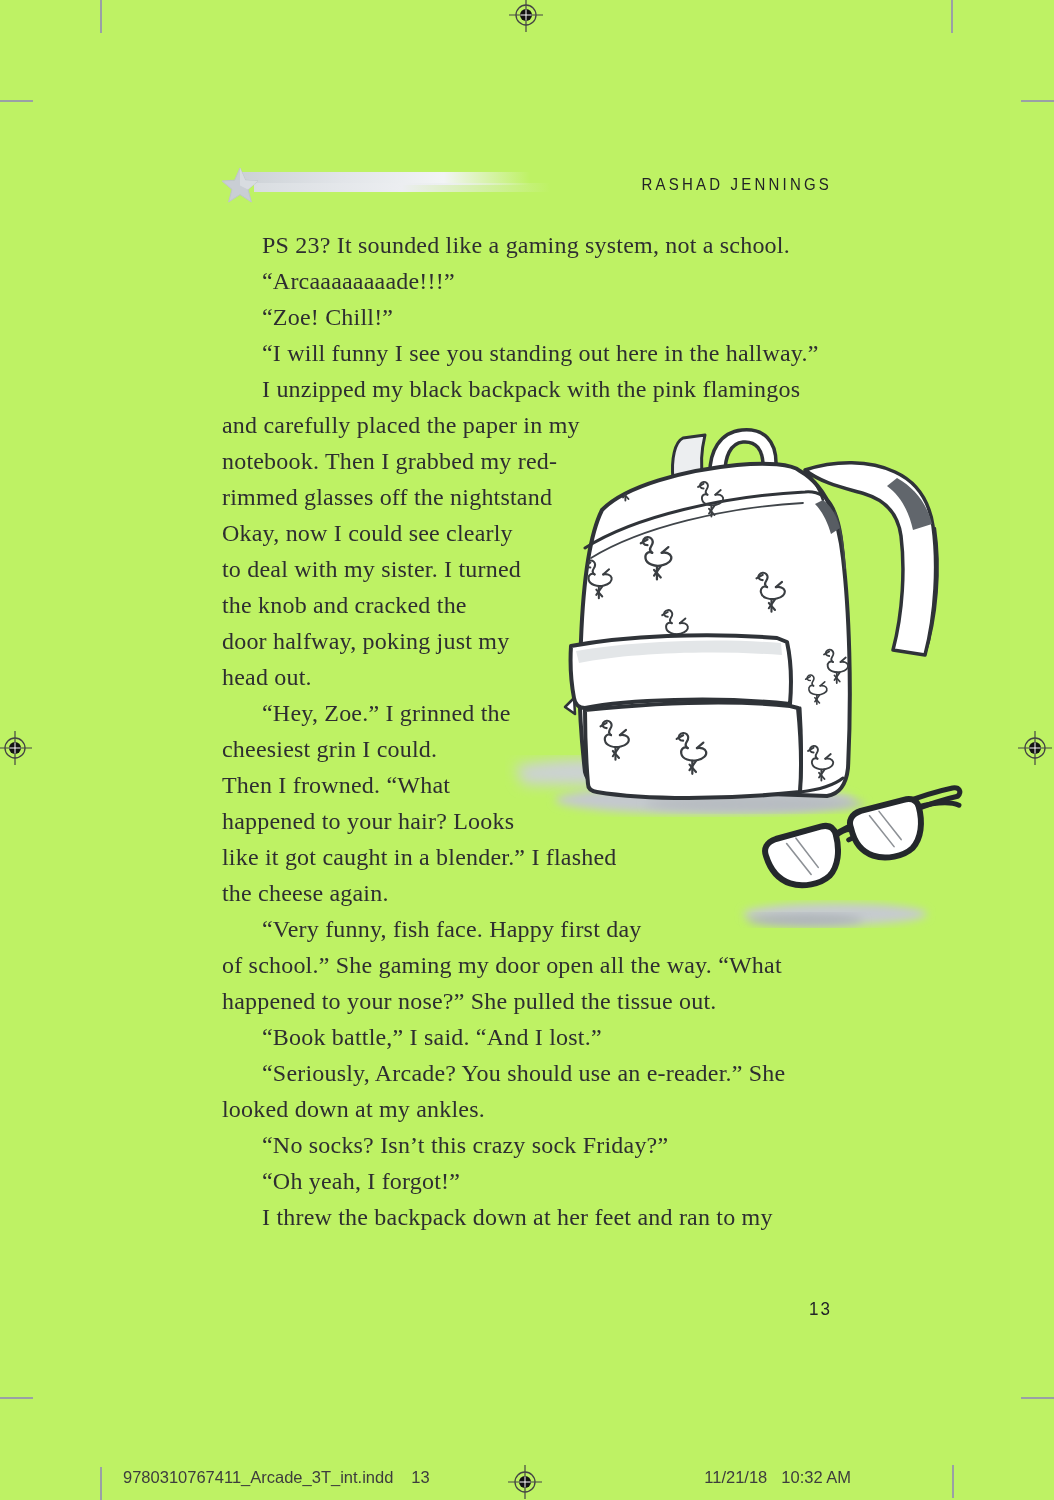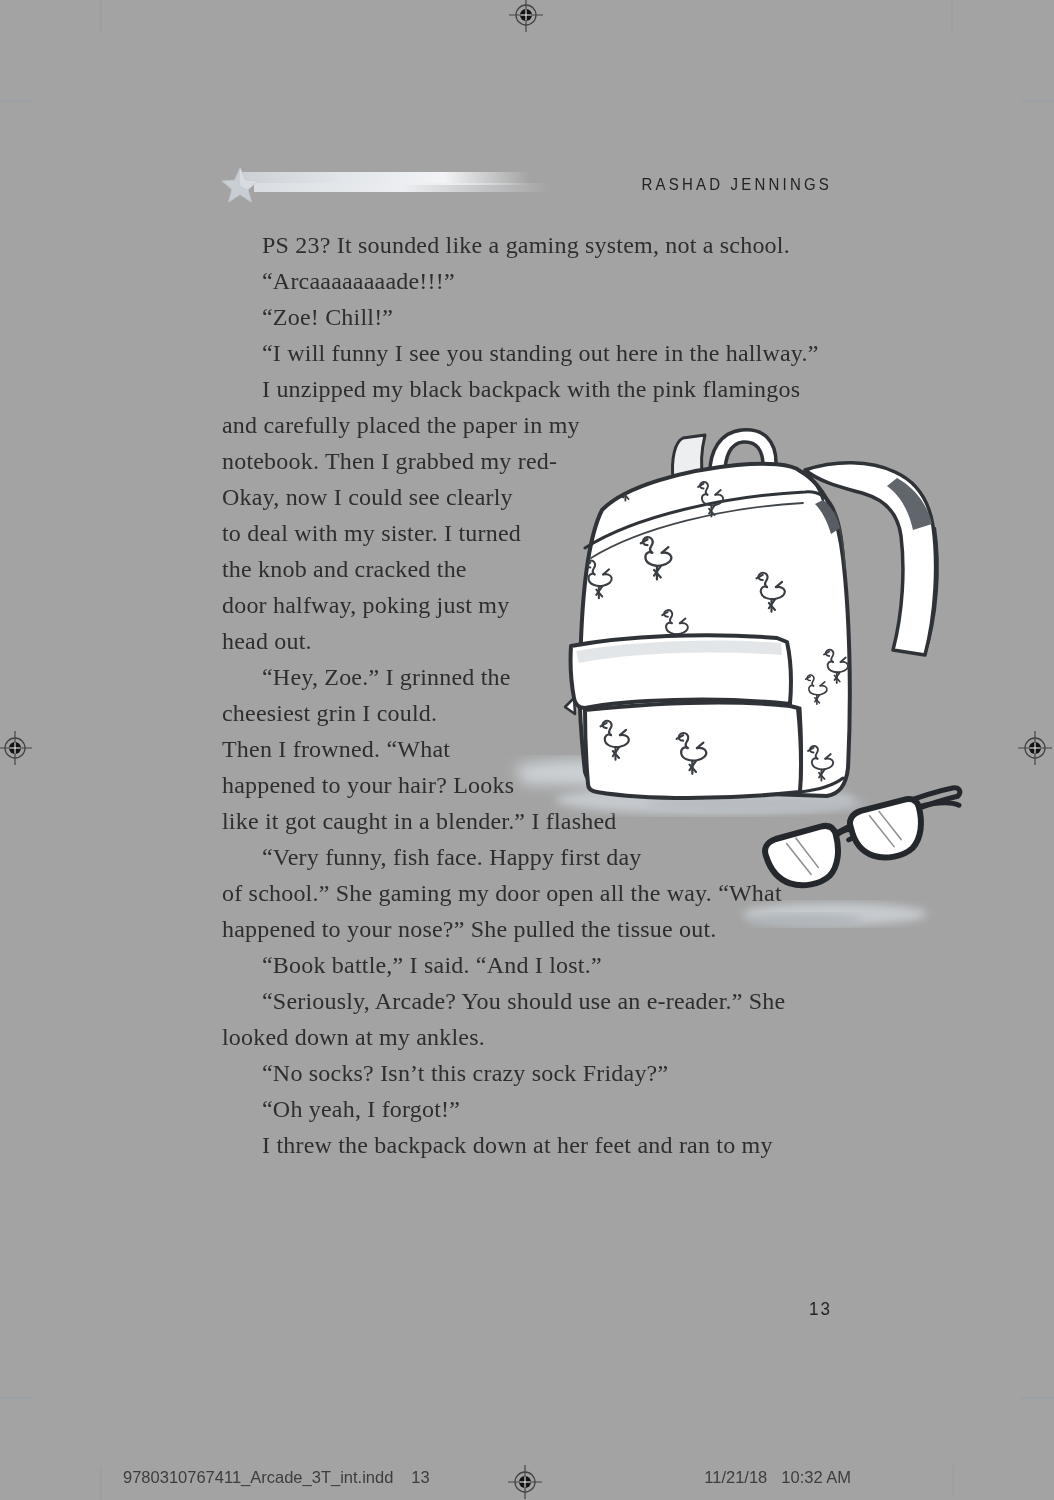--- a/index.html
+++ b/index.html
@@ -1,20 +1,20 @@
 <!DOCTYPE html>
 <html style="--ink: #2e2e30; --sketch: #33373c; --shade: #e3e6e8; --shadow: #c9ced2; --crop: #9aa0a5; --footer-ink: #3d3d3d;"><head>
 <meta charset="utf-8">
 <style>
   :root{
     --ink:#2e2e30; --sketch:#33373c; --shade:#e3e6e8; --shadow:#c9ced2;
     --crop:#9aa0a5; --header-gray:#caced4; --footer-ink:#3d3d3d;
   }
   html,body{margin:0;padding:0;background:#ffffff;}
-  .sheet{position:relative;width:1054px;height:1500px;background:#a3a3a3;overflow:hidden;
+  .sheet{position:relative;width:1054px;height:1500px;background:#bef264;overflow:hidden;
          font-family:"Liberation Serif", serif;color:var(--ink);}
   
   .crop{position:absolute;background:var(--crop);}
   .crop.v{width:2px;height:33px;}
   .crop.h{width:33px;height:2px;}
   
   .reg{position:absolute;width:34px;height:34px;}
   
   .star-streak{position:absolute;left:220px;top:166px;width:320px;height:40px;}
   .streak1{position:absolute;left:22px;top:6px;width:288px;height:13px;
@@ -102,30 +102,32 @@
   <div class="author">RASHAD JENNINGS</div>
 
   <div class="body-text" id="body-text">
       <div class="bline ind">PS 23? It sounded like a gaming system, not a school.</div>
       <div class="bline ind">“Arcaaaaaaaade!!!”</div>
       <div class="bline ind">“Zoe! Chill!”</div>
       <div class="bline ind">“I will funny I see you standing out here in the hallway.”</div>
       <div class="bline ind">I unzipped my black backpack with the pink flamingos</div>
       <div class="bline">and carefully placed the paper in my</div>
       <div class="bline">notebook. Then I grabbed my red-</div>
+      <div class="bline">rimmed glasses off the nightstand</div>
       <div class="bline">Okay, now I could see clearly</div>
       <div class="bline">to deal with my sister. I turned</div>
       <div class="bline">the knob and cracked the</div>
       <div class="bline">door halfway, poking just my</div>
       <div class="bline">head out.</div>
       <div class="bline ind">“Hey, Zoe.” I grinned the</div>
       <div class="bline">cheesiest grin I could.</div>
       <div class="bline">Then I frowned. “What</div>
       <div class="bline">happened to your hair? Looks</div>
       <div class="bline">like it got caught in a blender.” I flashed</div>
+      <div class="bline">the cheese again.</div>
       <div class="bline ind">“Very funny, fish face. Happy first day</div>
       <div class="bline">of school.” She gaming my door open all the way. “What</div>
       <div class="bline">happened to your nose?” She pulled the tissue out.</div>
       <div class="bline ind">“Book battle,” I said. “And I lost.”</div>
       <div class="bline ind">“Seriously, Arcade? You should use an e-reader.” She</div>
       <div class="bline">looked down at my ankles.</div>
       <div class="bline ind">“No socks? Isn’t this crazy sock Friday?”</div>
       <div class="bline ind">“Oh yeah, I forgot!”</div>
       <div class="bline ind">I threw the backpack down at her feet and ran to my</div>
     </div>

